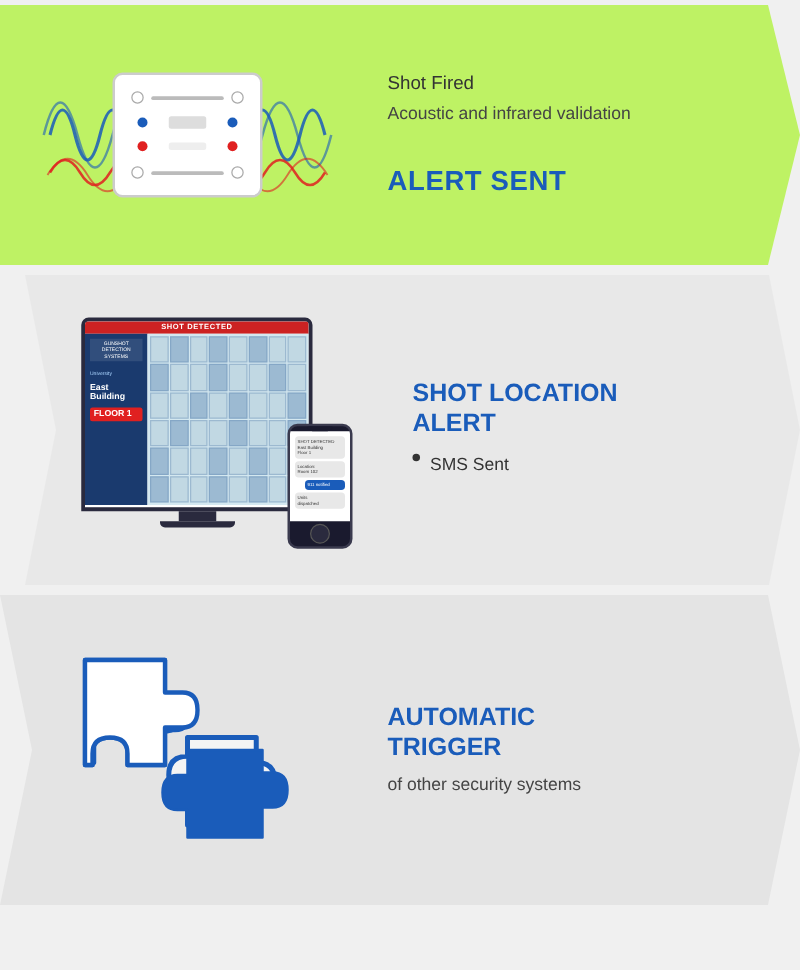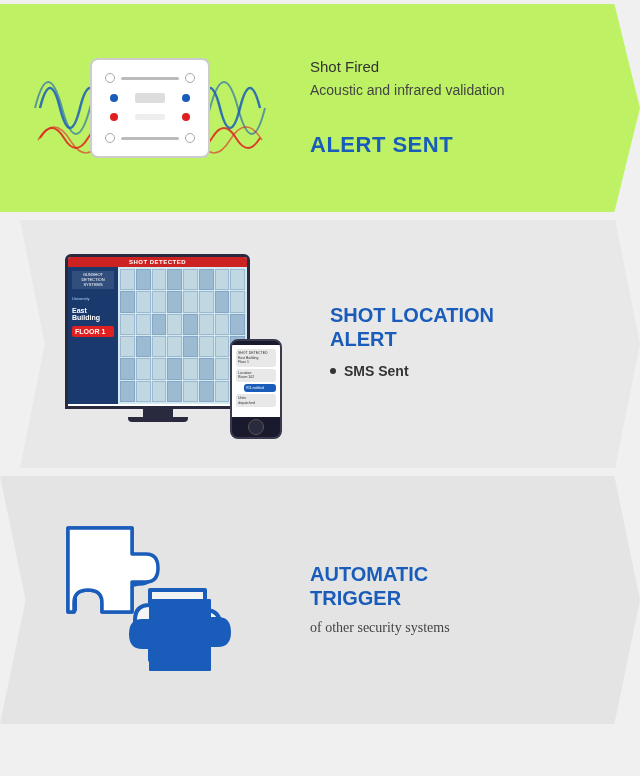--- a/index.html
+++ b/index.html
@@ -307,23 +307,21 @@
     .bullet-list {
       list-style: none;
       padding: 0;
     }
 
     .bullet-list li {
       font-size: 14px;
       color: #333;
       margin-bottom: 6px;
       display: flex;
-      align-items: center;
       gap: 8px;
-      font-weight: bold;
     }
 
     .bullet-dot {
       width: 6px;
       height: 6px;
       border-radius: 50%;
       background: #333;
       flex-shrink: 0;
     }
 
@@ -348,21 +346,20 @@
       font-weight: 900;
       color: #1a5cba;
       margin-bottom: 8px;
       line-height: 1.2;
     }
 
     .auto-trigger-sub {
       font-size: 14px;
       color: #444;
       line-height: 1.4;
-      font-family: Liberation Serif, serif;
     }
 
     .section-3 {
       clip-path: polygon(0 0, 96% 0, 100% 50%, 96% 100%, 0 100%, 4% 50%);
       margin-bottom: 0;
     }
 
     .section-2 {
       clip-path: polygon(0 0, 96% 0, 100% 50%, 96% 100%, 0 100%, 4% 50%);
       margin-left: 20px;

